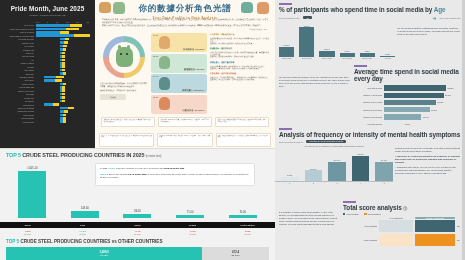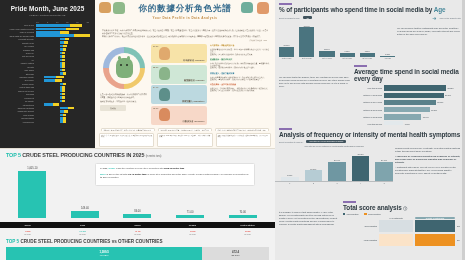--- a/index.html
+++ b/index.html
@@ -16,21 +16,21 @@
   .p1-row{display:flex;align-items:center;height:2.9px;margin-bottom:0.55px;}
   .p1-lab{width:34px;text-align:right;padding-right:1.5px;color:#a8a8a8;font-size:1.9px;
           white-space:nowrap;overflow:hidden;}
   .p1-bar{height:2.6px;display:flex;}
   .p1-bar i{display:block;height:100%;}
   .sB{background:#2196d6;}
   .sY{background:#f2d024;}
 
   
   .p2{position:absolute;left:95px;top:0;width:180px;height:131px;background:#fdf8f0;overflow:hidden;}
-  .p2-hd{position:relative;height:29px;}
+  .p2-hd{position:relative;height:18px;}
   .p2-h1{text-align:center;font-size:8.6px;font-weight:bold;color:#3a6e8f;letter-spacing:.7px;
          padding-top:3px;}
   .p2-h2{text-align:center;font-size:3px;font-weight:bold;color:#c0883f;letter-spacing:.5px;margin-top:1px;}
   .crit{position:absolute;top:2px;width:12px;height:15px;}
   .crit b{display:block;border-radius:4px 4px 3px 3px;}
   .p2-intro{margin:0 7px;font-size:1.8px;line-height:2.5px;color:#6a6055;text-align:justify;}
   .p2-intro p{margin:0 0 1.4px 0;}
   .p2-sig{text-align:right;font-size:1.6px;color:#9a8d7c;margin-right:8px;}
   .p2-body{display:flex;margin-top:3px;padding:0 5px;gap:3px;}
   .p2-col1{width:48px;}

